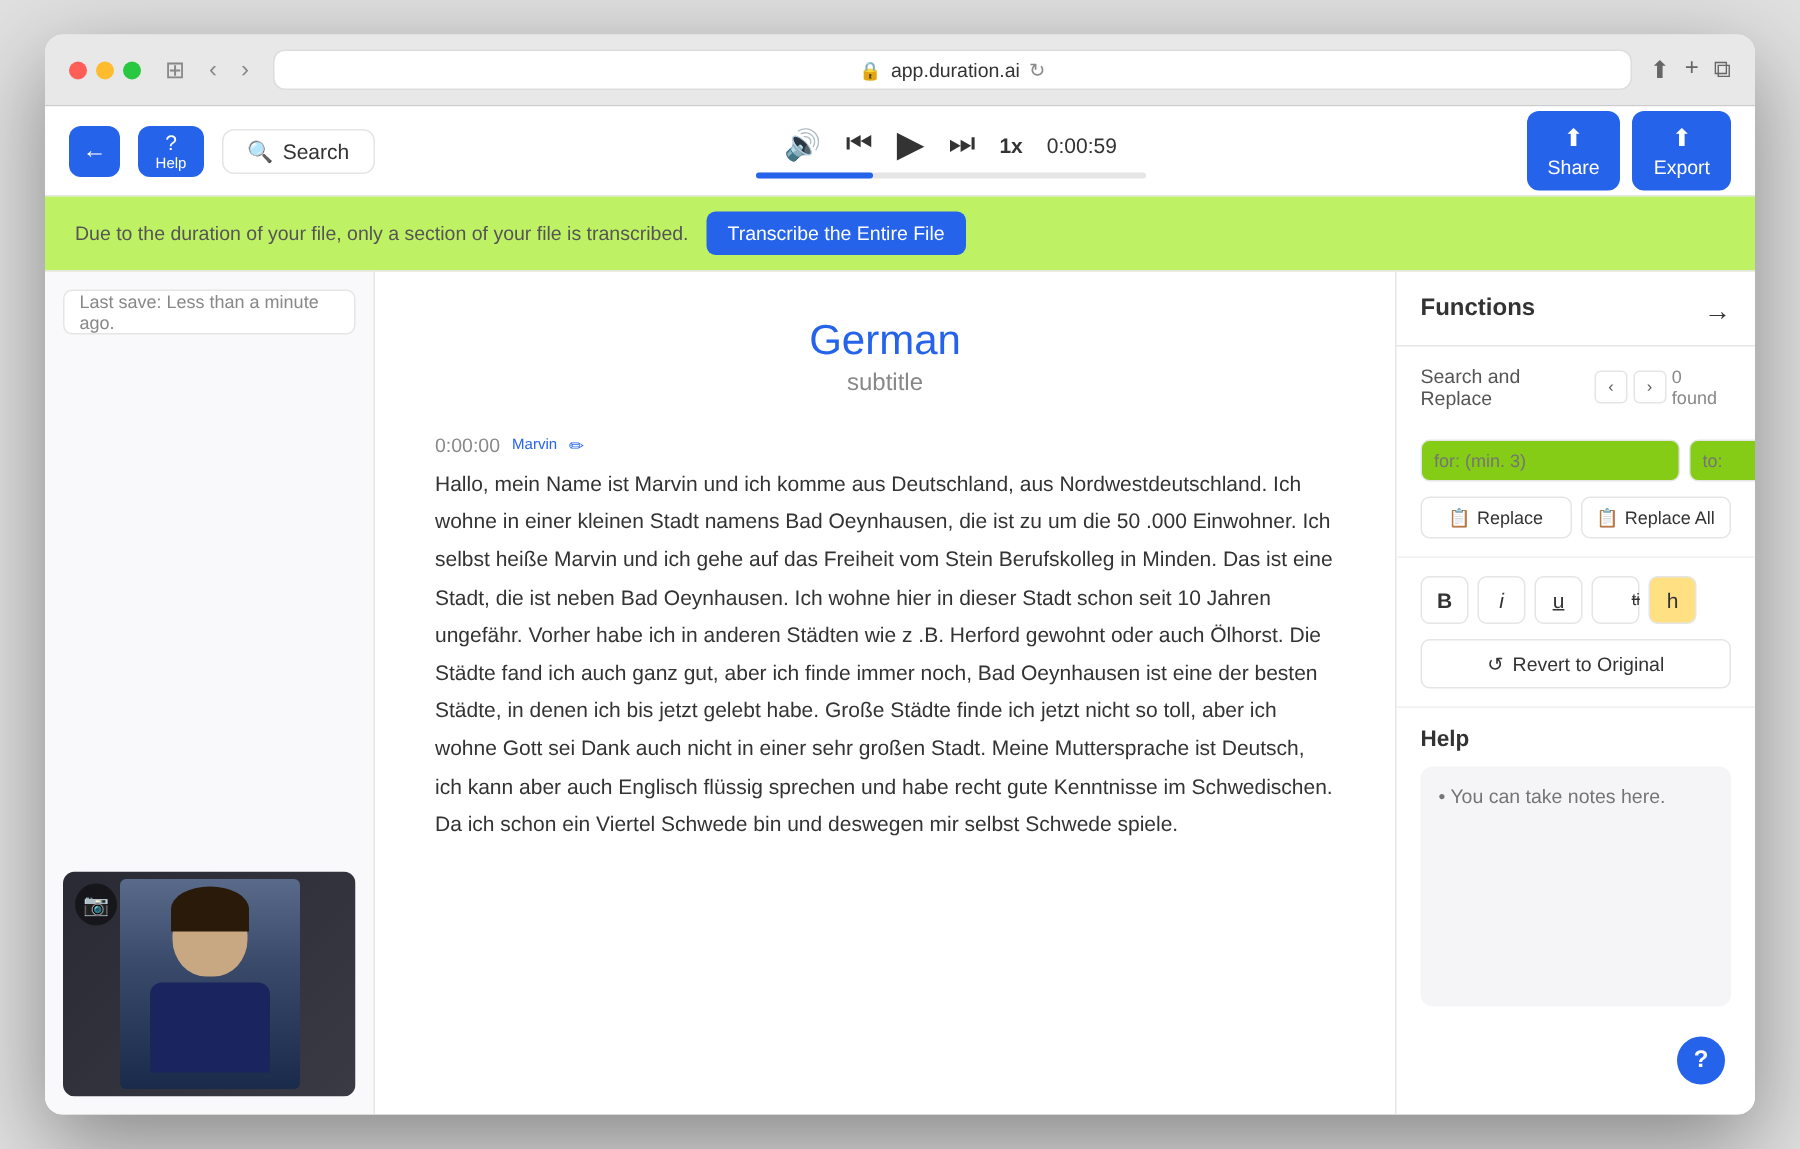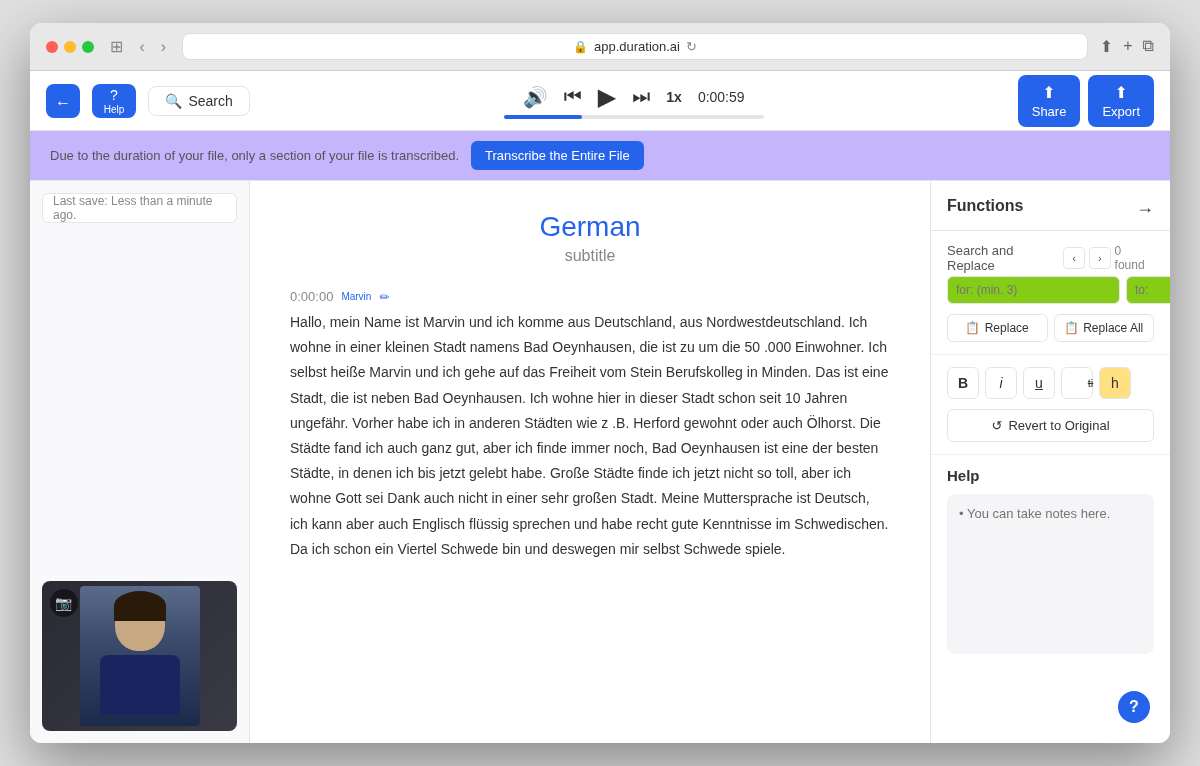--- a/index.html
+++ b/index.html
@@ -196,21 +196,21 @@
       cursor: pointer;
       font-size: 13px;
       display: flex;
       flex-direction: column;
       align-items: center;
       gap: 2px;
     }
     .action-btn .btn-icon { font-size: 16px; }
     
     .notification-bar {
-      background: #c4b5fd;
+      background: #bef264;
       border-bottom: 1px solid #e5e5e5;
       padding: 10px 20px;
       display: flex;
       align-items: center;
       gap: 12px;
       font-size: 13px;
       color: #555;
     }
     .transcribe-btn {
       background: #2563eb;
@@ -385,21 +385,21 @@
       cursor: pointer;
     }
     .panel-section {
       padding: 12px 16px;
       border-bottom: 1px solid #f0f0f0;
     }
     .search-replace-header {
       display: flex;
       align-items: center;
       justify-content: center;
-      margin-bottom: 3px;
+      margin-bottom: 20px;
     }
     .search-replace-label {
       font-size: 13px;
       color: #555;
       font-weight: 500;
     }
     .sr-nav {
       display: flex;
       align-items: center;
       gap: 4px;

